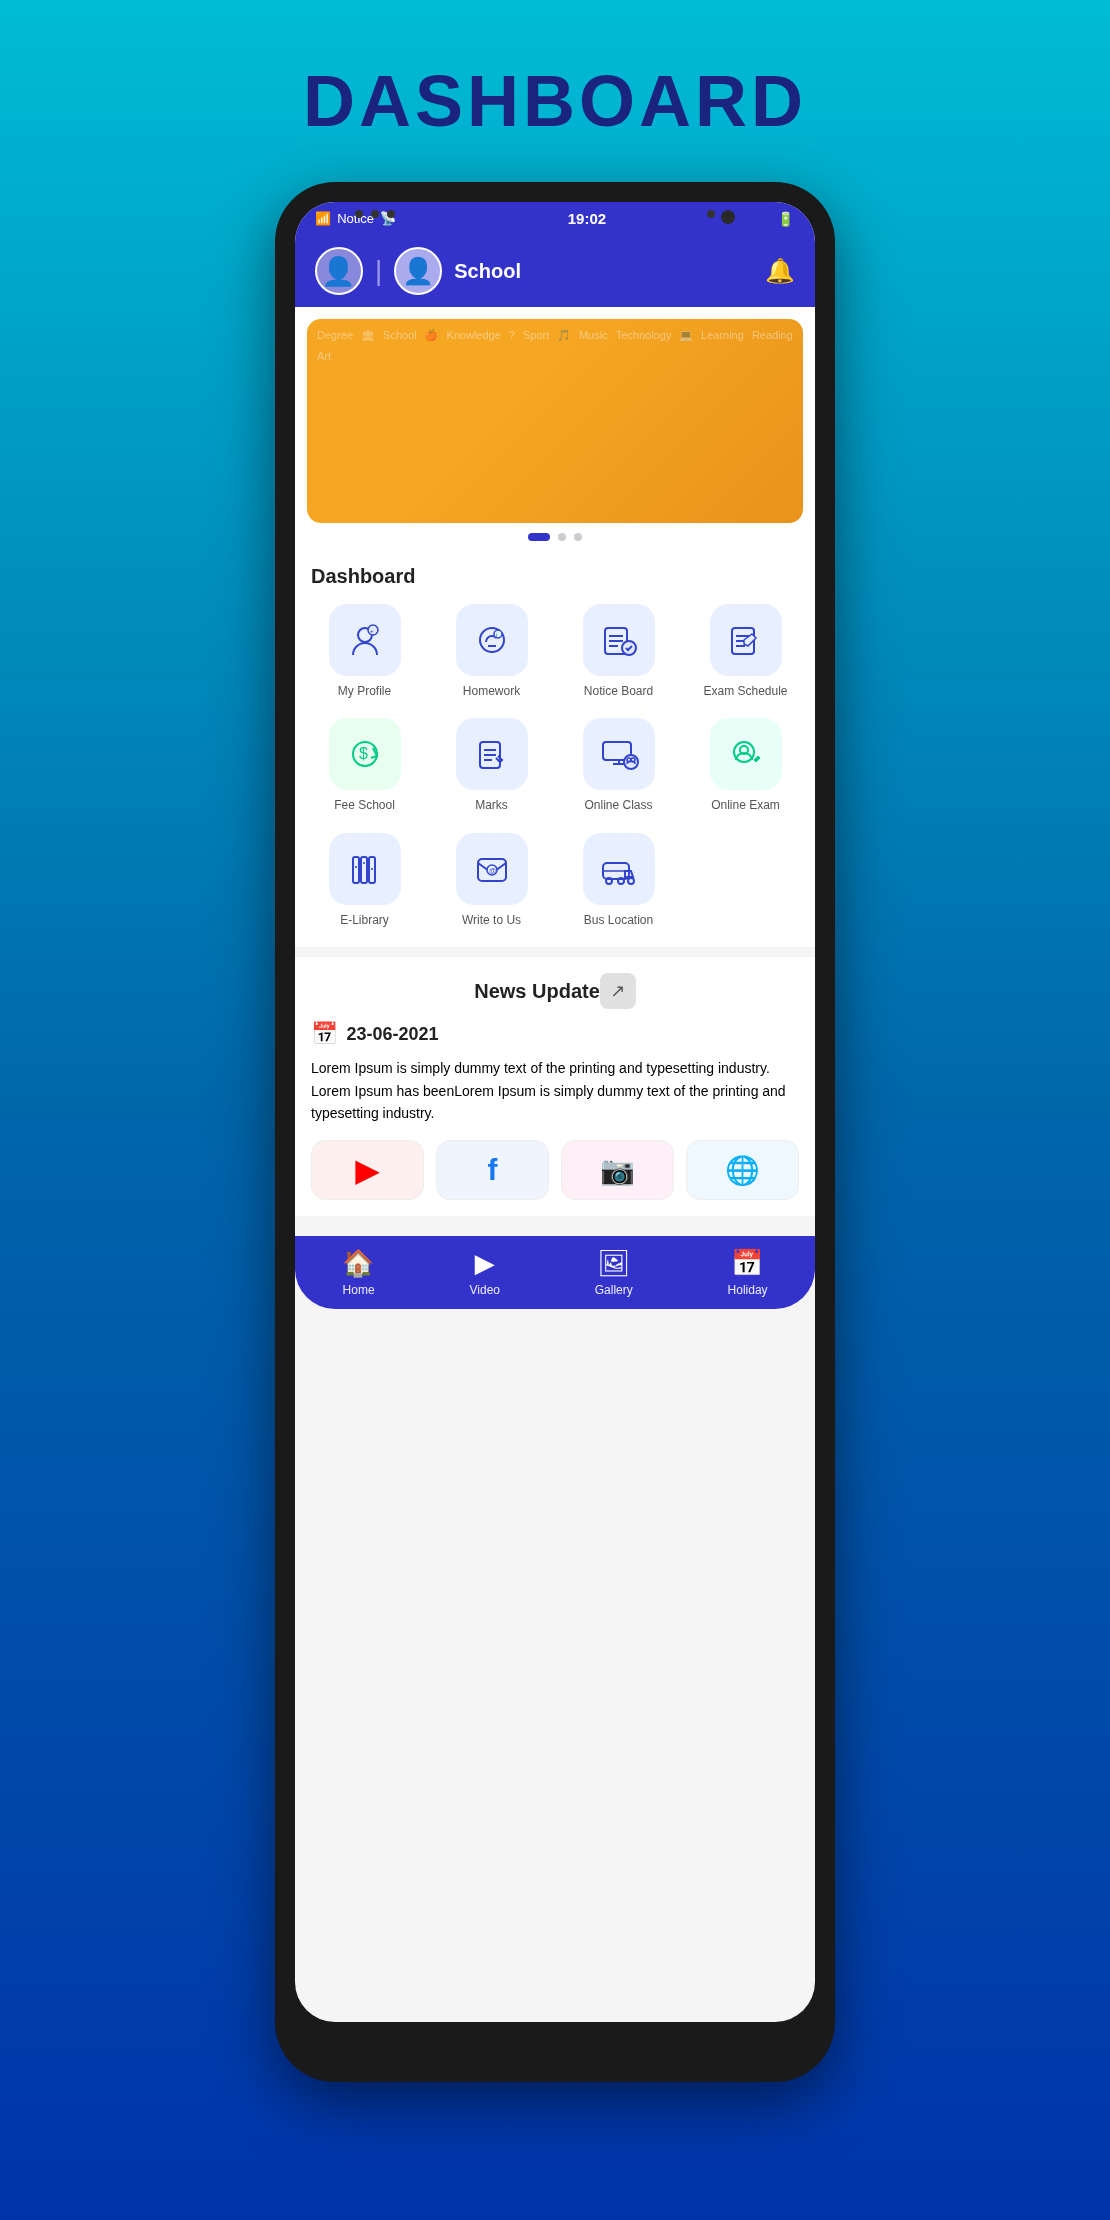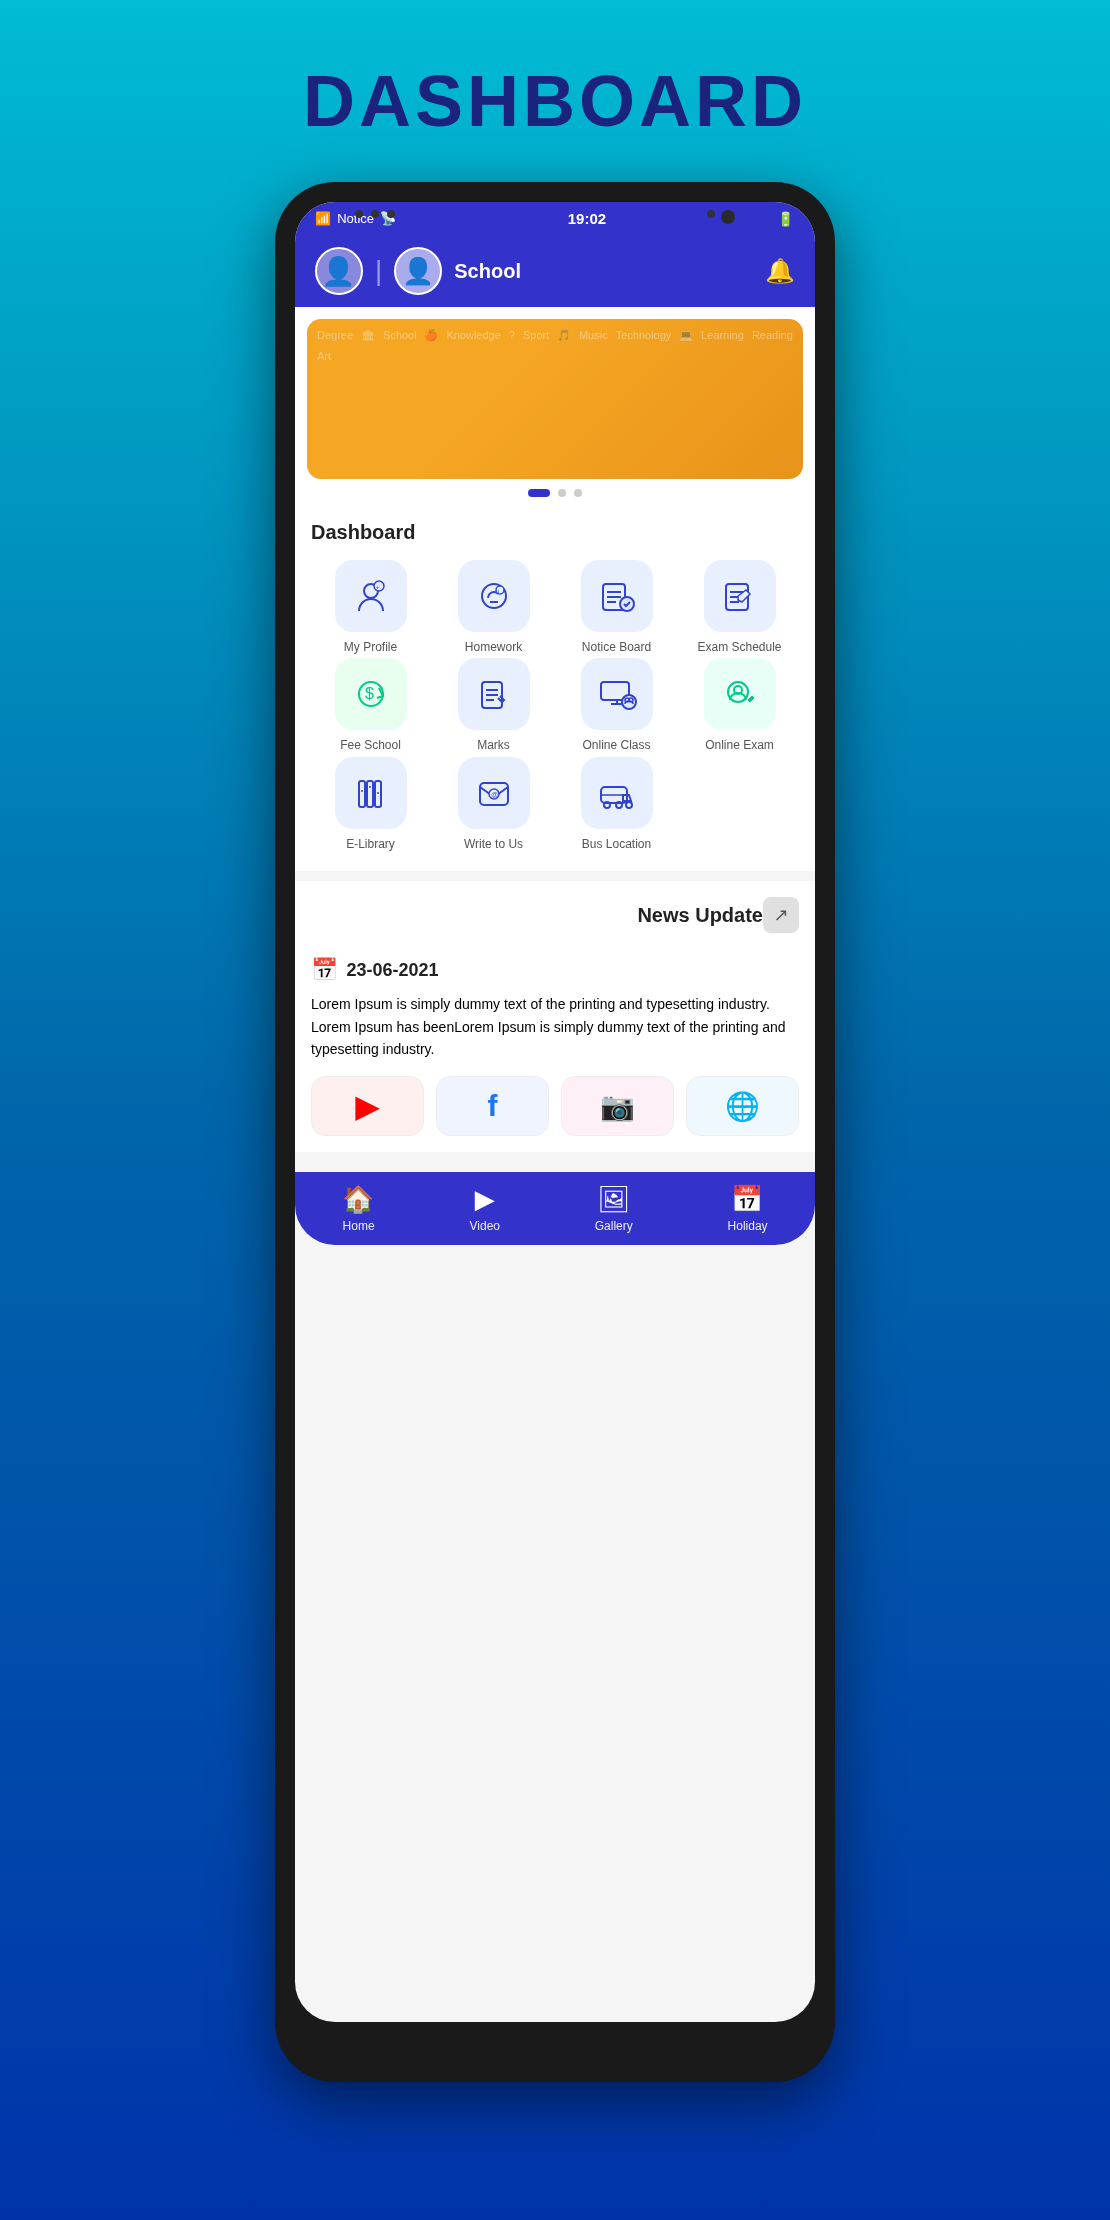--- a/index.html
+++ b/index.html
@@ -102,21 +102,21 @@
       font-size: 24px;
     }
     
     .banner-container {
       background: white;
       padding: 12px 12px 4px;
     }
     .banner {
       background: linear-gradient(135deg, #f5a623 0%, #f5a623 40%, #e8931a 100%);
       border-radius: 14px;
-      height: 160px;
+      height: 204px;
       display: flex;
       align-items: center;
       justify-content: center;
       position: relative;
       overflow: hidden;
     }
     .banner-bg-text {
       position: absolute;
       width: 100%;
       height: 100%;
@@ -161,21 +161,21 @@
     }
     .section-title {
       font-size: 20px;
       font-weight: bold;
       color: #222;
       margin-bottom: 16px;
     }
     .icon-grid {
       display: grid;
       grid-template-columns: repeat(4, 1fr);
-      gap: 4px;
+      gap: 20px;
       margin-bottom: 8px;
     }
     .icon-item {
       display: flex;
       flex-direction: column;
       align-items: center;
       gap: 8px;
       cursor: pointer;
     }
     .icon-box {
@@ -194,23 +194,23 @@
       line-height: 1.2;
     }
     
     .news-section {
       background: white;
       margin-top: 10px;
       padding: 16px;
     }
     .news-header {
       display: flex;
-      justify-content: flex-end;
-      align-items: center;
-      margin-bottom: 24px;
+      justify-content: center;
+      align-items: center;
+      margin-bottom: 12px;
     }
     .news-title {
       font-size: 20px;
       font-weight: bold;
       color: #222;
     }
     .share-btn {
       width: 36px; height: 36px;
       background: #e0e0e0;
       border-radius: 8px;

